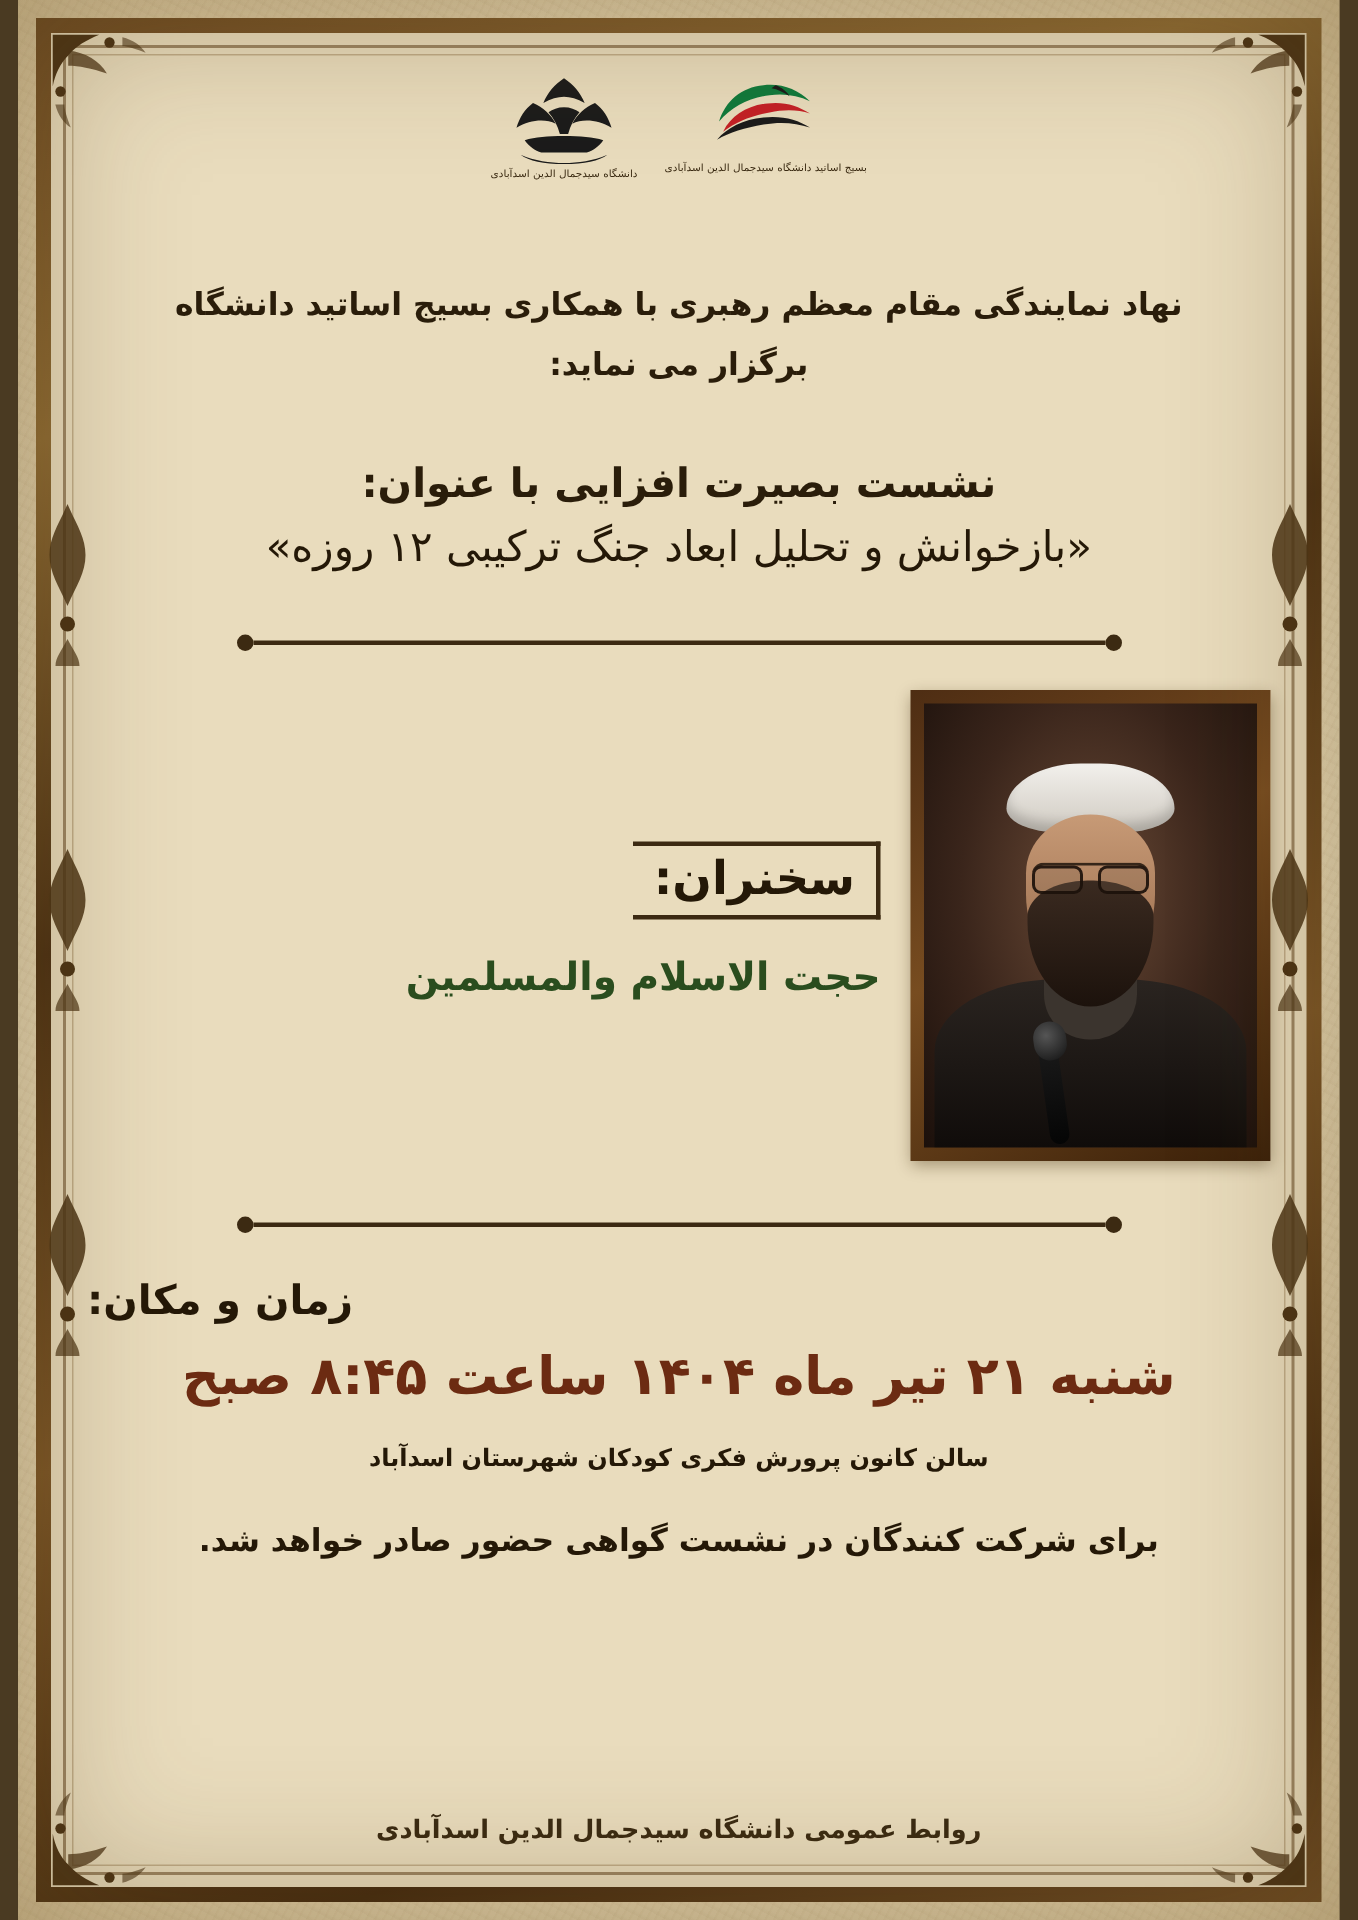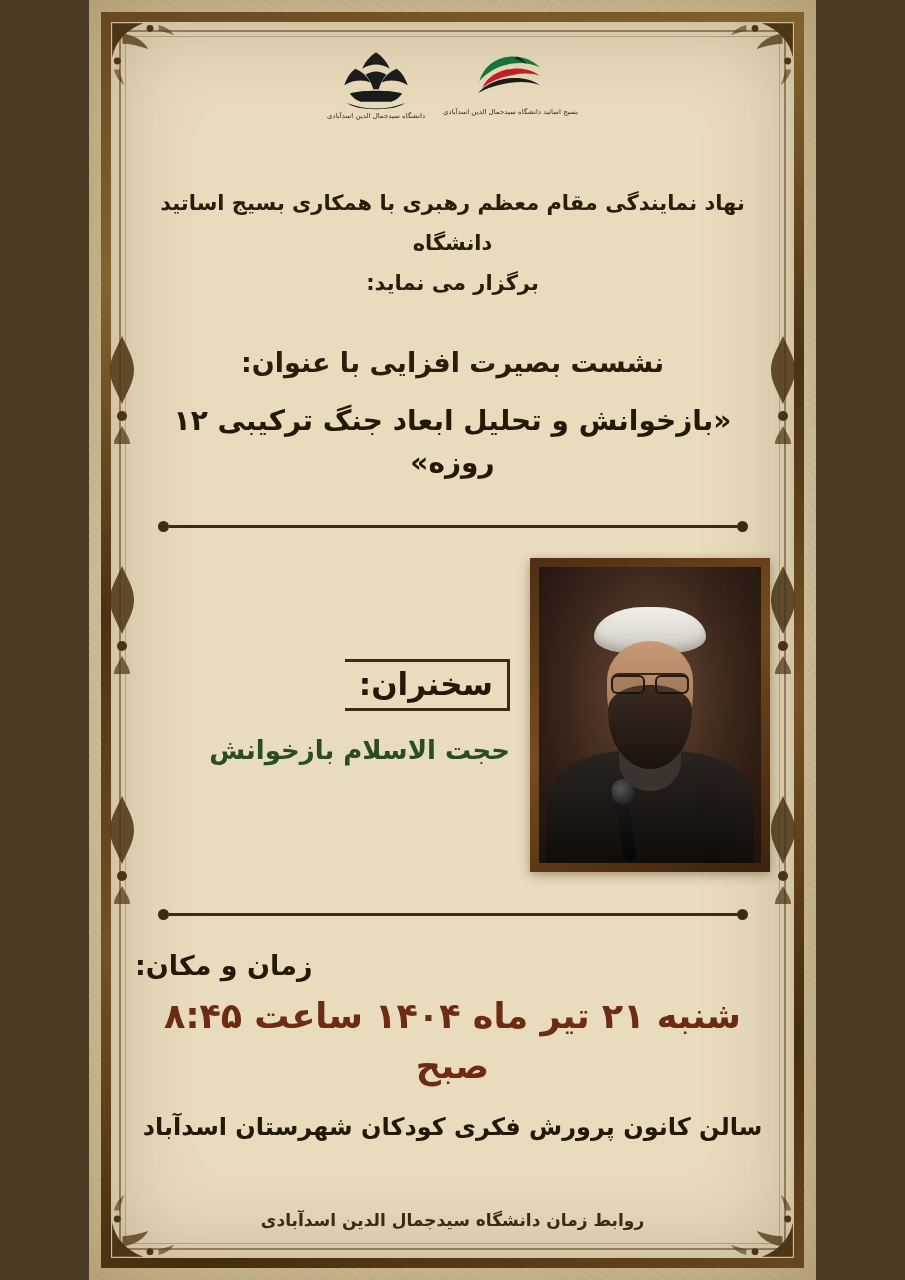--- a/index.html
+++ b/index.html
@@ -2,21 +2,21 @@
 <html lang="fa" dir="rtl"><head>
 <meta charset="utf-8">
 <style>
   html, body {
     margin: 0;
     padding: 0;
     background: #4a3a22;
   }
   .poster {
     position: relative;
-    width: 727px;
+    width: 881px;
     height: 1280px;
     margin: 0 auto;
     overflow: hidden;
     font-family: "DejaVu Sans", "Liberation Sans", sans-serif;
     background:
       radial-gradient(ellipse 70% 55% at 50% 40%, rgba(255,250,235,0.55) 0%, rgba(255,248,225,0.15) 45%, rgba(190,160,105,0.0) 75%),
       radial-gradient(ellipse 120% 90% at 50% 50%, #efe2c2 0%, #e7d8b4 40%, #d8c49a 70%, #c9b084 100%);
   }
   
   .grain {
@@ -125,23 +125,22 @@
   .header-wrap { margin-top: 44px; }
 
   .title-main {
     margin-top: 38px;
     font-size: 27px;
     font-weight: bold;
     color: #2a1d0a;
     line-height: 1.55;
   }
   .title-sub {
-    margin-top: 16px;
     font-size: 28px;
-    font-weight: bold;
+    font-weight: normal;
     color: #241807;
     line-height: 1.5;
   }
 
   
   .divider {
     position: relative;
     width: 590px;
     height: 18px;
     margin: 34px 0 0 0;
@@ -308,21 +307,21 @@
   }
   .tp-date {
     margin-top: 10px;
     font-size: 35px;
     font-weight: bold;
     color: #6c2b12;
     line-height: 1.45;
   }
   .tp-place {
     margin-top: 16px;
-    font-size: 24px;
+    font-size: 16px;
     font-weight: bold;
     color: #241807;
     line-height: 1.6;
   }
   .tp-note {
     margin-top: 26px;
     font-size: 21px;
     font-weight: bold;
     color: #241807;
     line-height: 1.6;
@@ -507,32 +506,33 @@
           <div class="p-face"></div>
           <div class="p-beard"></div>
           <div class="p-glass"></div>
           <div class="p-mic"></div>
           <div class="p-mic-head"></div>
         </div>
       </div>
 
       <div class="speaker-texts">
         <div class="speaker-label-box">سخنران:</div>
-        <div class="speaker-name1">حجت الاسلام بازخوانش</div>
+        <div class="speaker-name1">حجت الاسلام والمسلمین</div>
       </div>
     </div>
 
     <div class="divider">
       <span class="dot"></span>
       <span class="bar"></span>
       <span class="dot"></span>
     </div>
 
     <div class="tp-label">زمان و مکان:</div>
     <div class="tp-date">شنبه ۲۱ تیر ماه ۱۴۰۴ ساعت ۸:۴۵ صبح</div>
     <div class="tp-place">سالن کانون پرورش فکری کودکان شهرستان اسدآباد</div>
+    <div class="tp-note">برای شرکت کنندگان در نشست گواهی حضور صادر خواهد شد.</div>
 
     <div class="spacer-flex"></div>
-    <div class="footer">روابط زمان دانشگاه سیدجمال الدین اسدآبادی</div>
+    <div class="footer">روابط عمومی دانشگاه سیدجمال الدین اسدآبادی</div>
   </div>
 
   <div class="vignette"></div>
 </div>
 
 </body></html>

